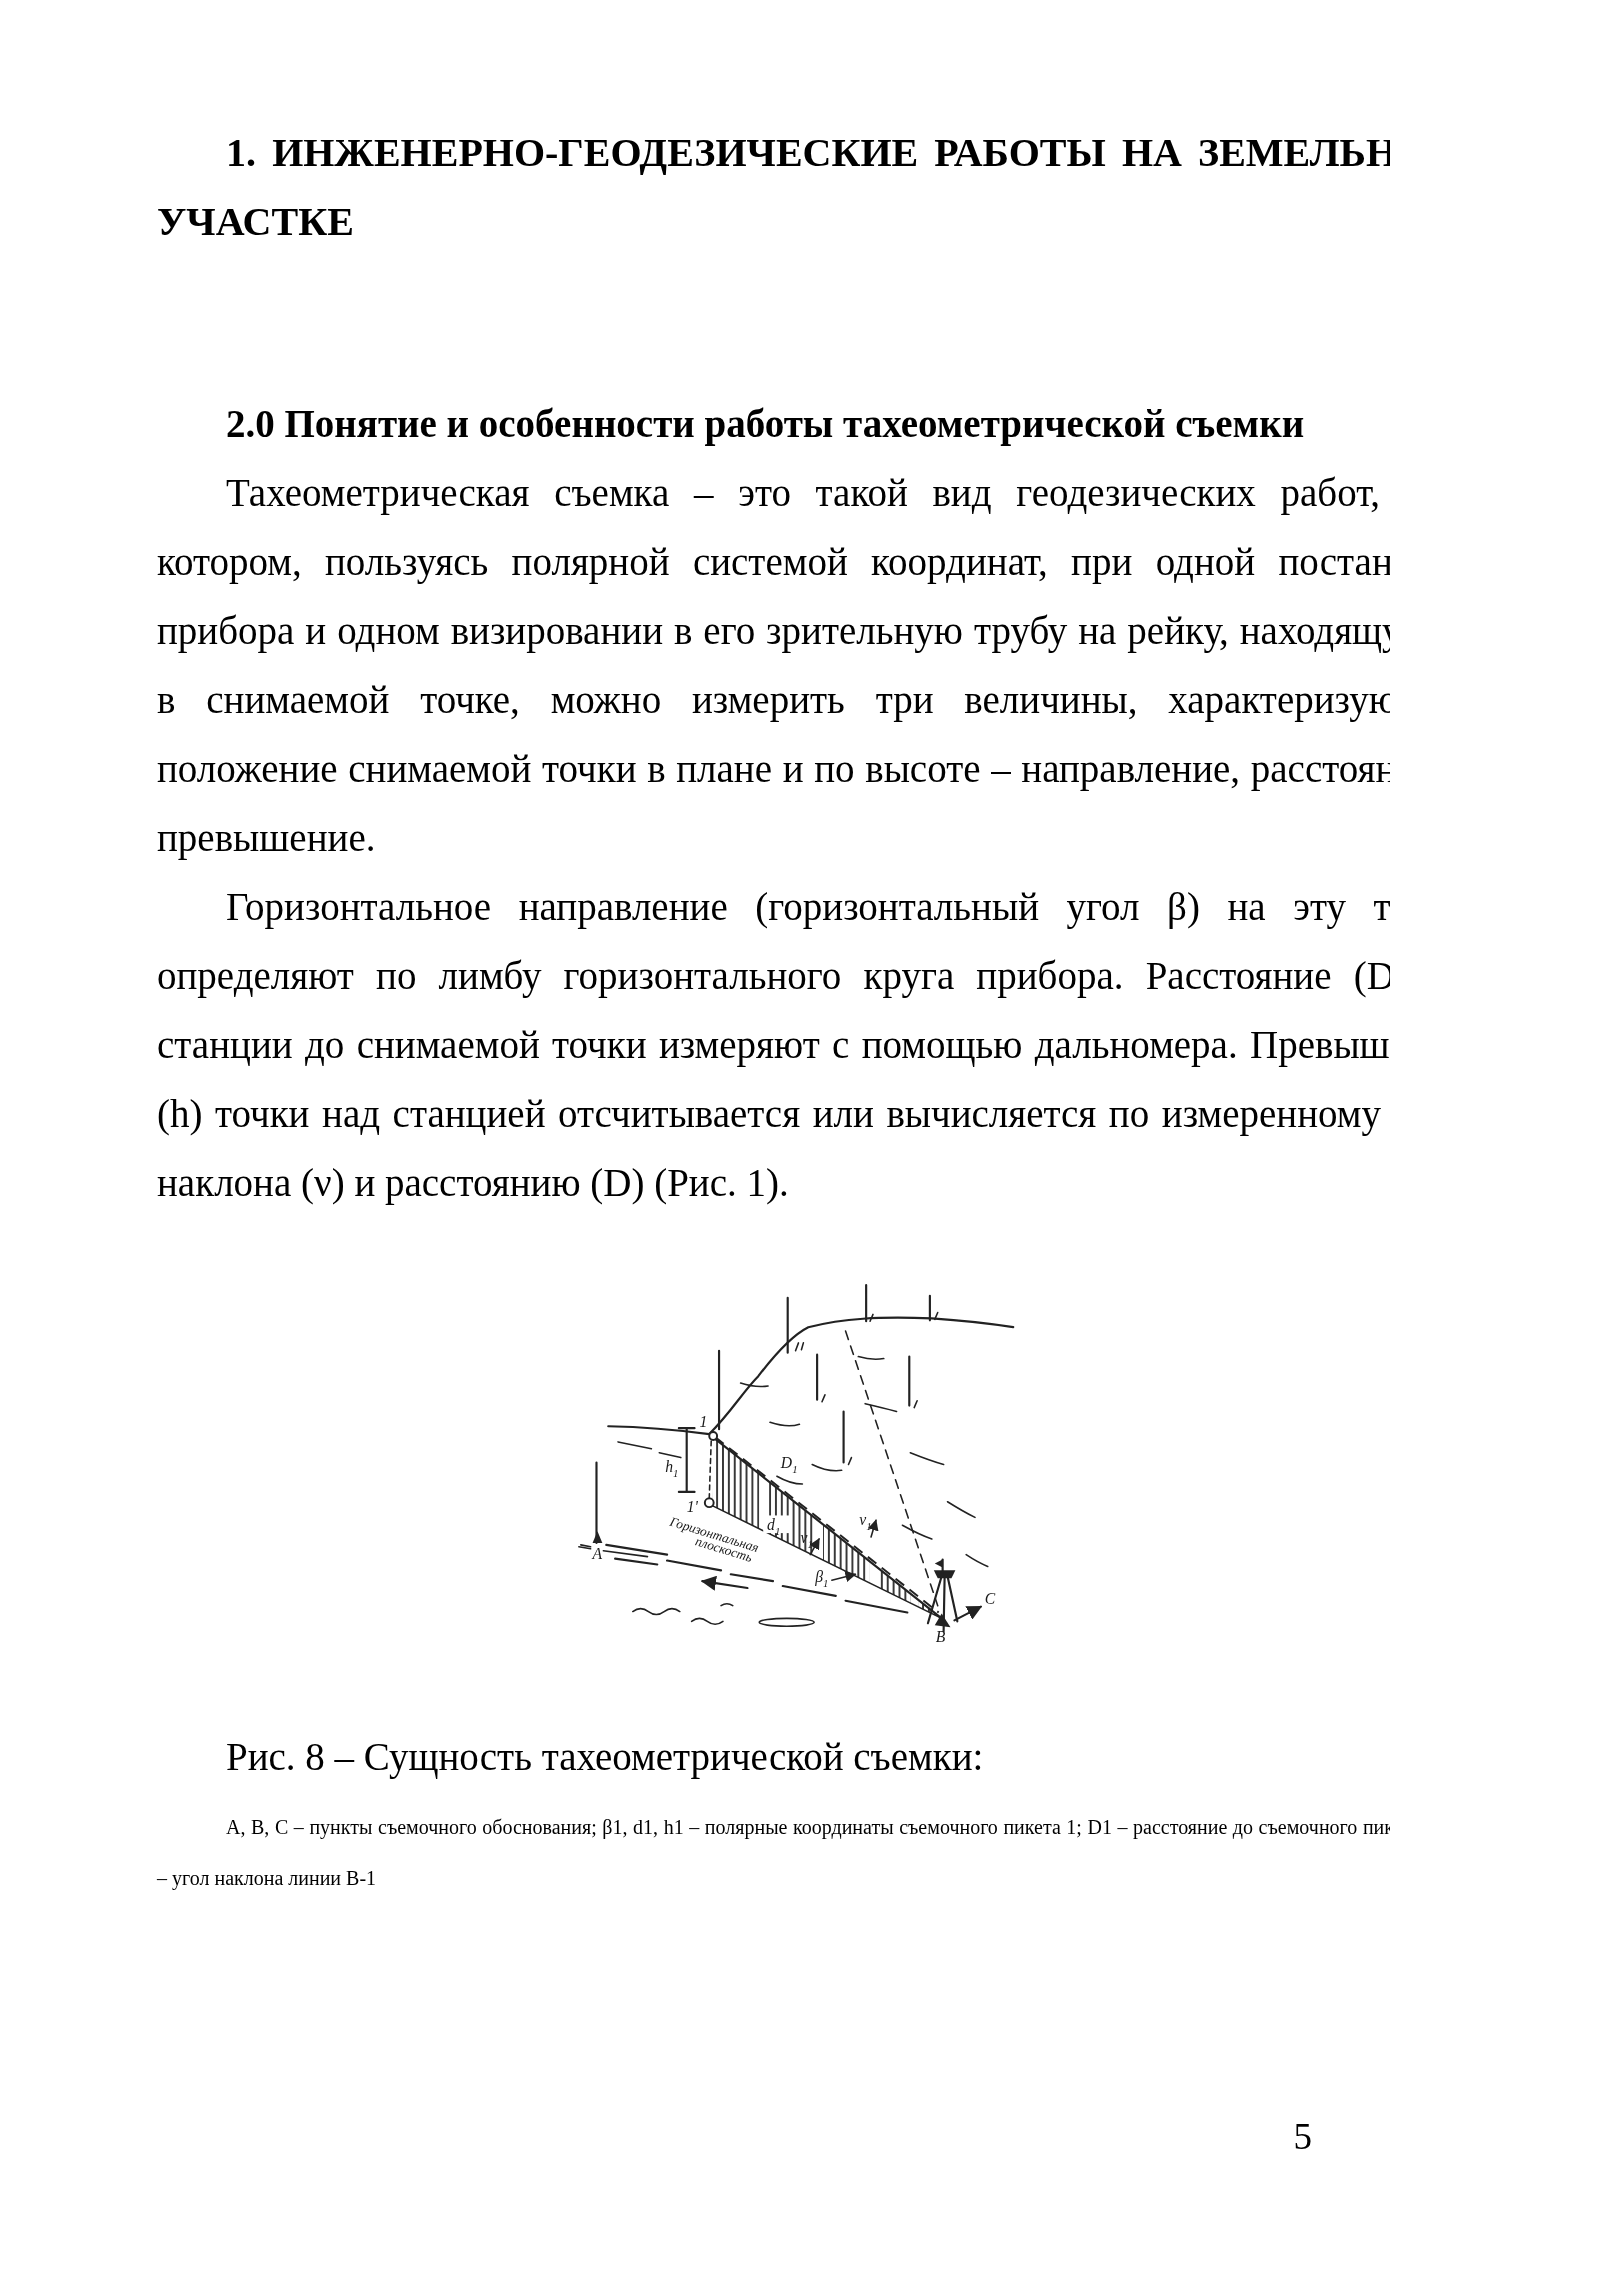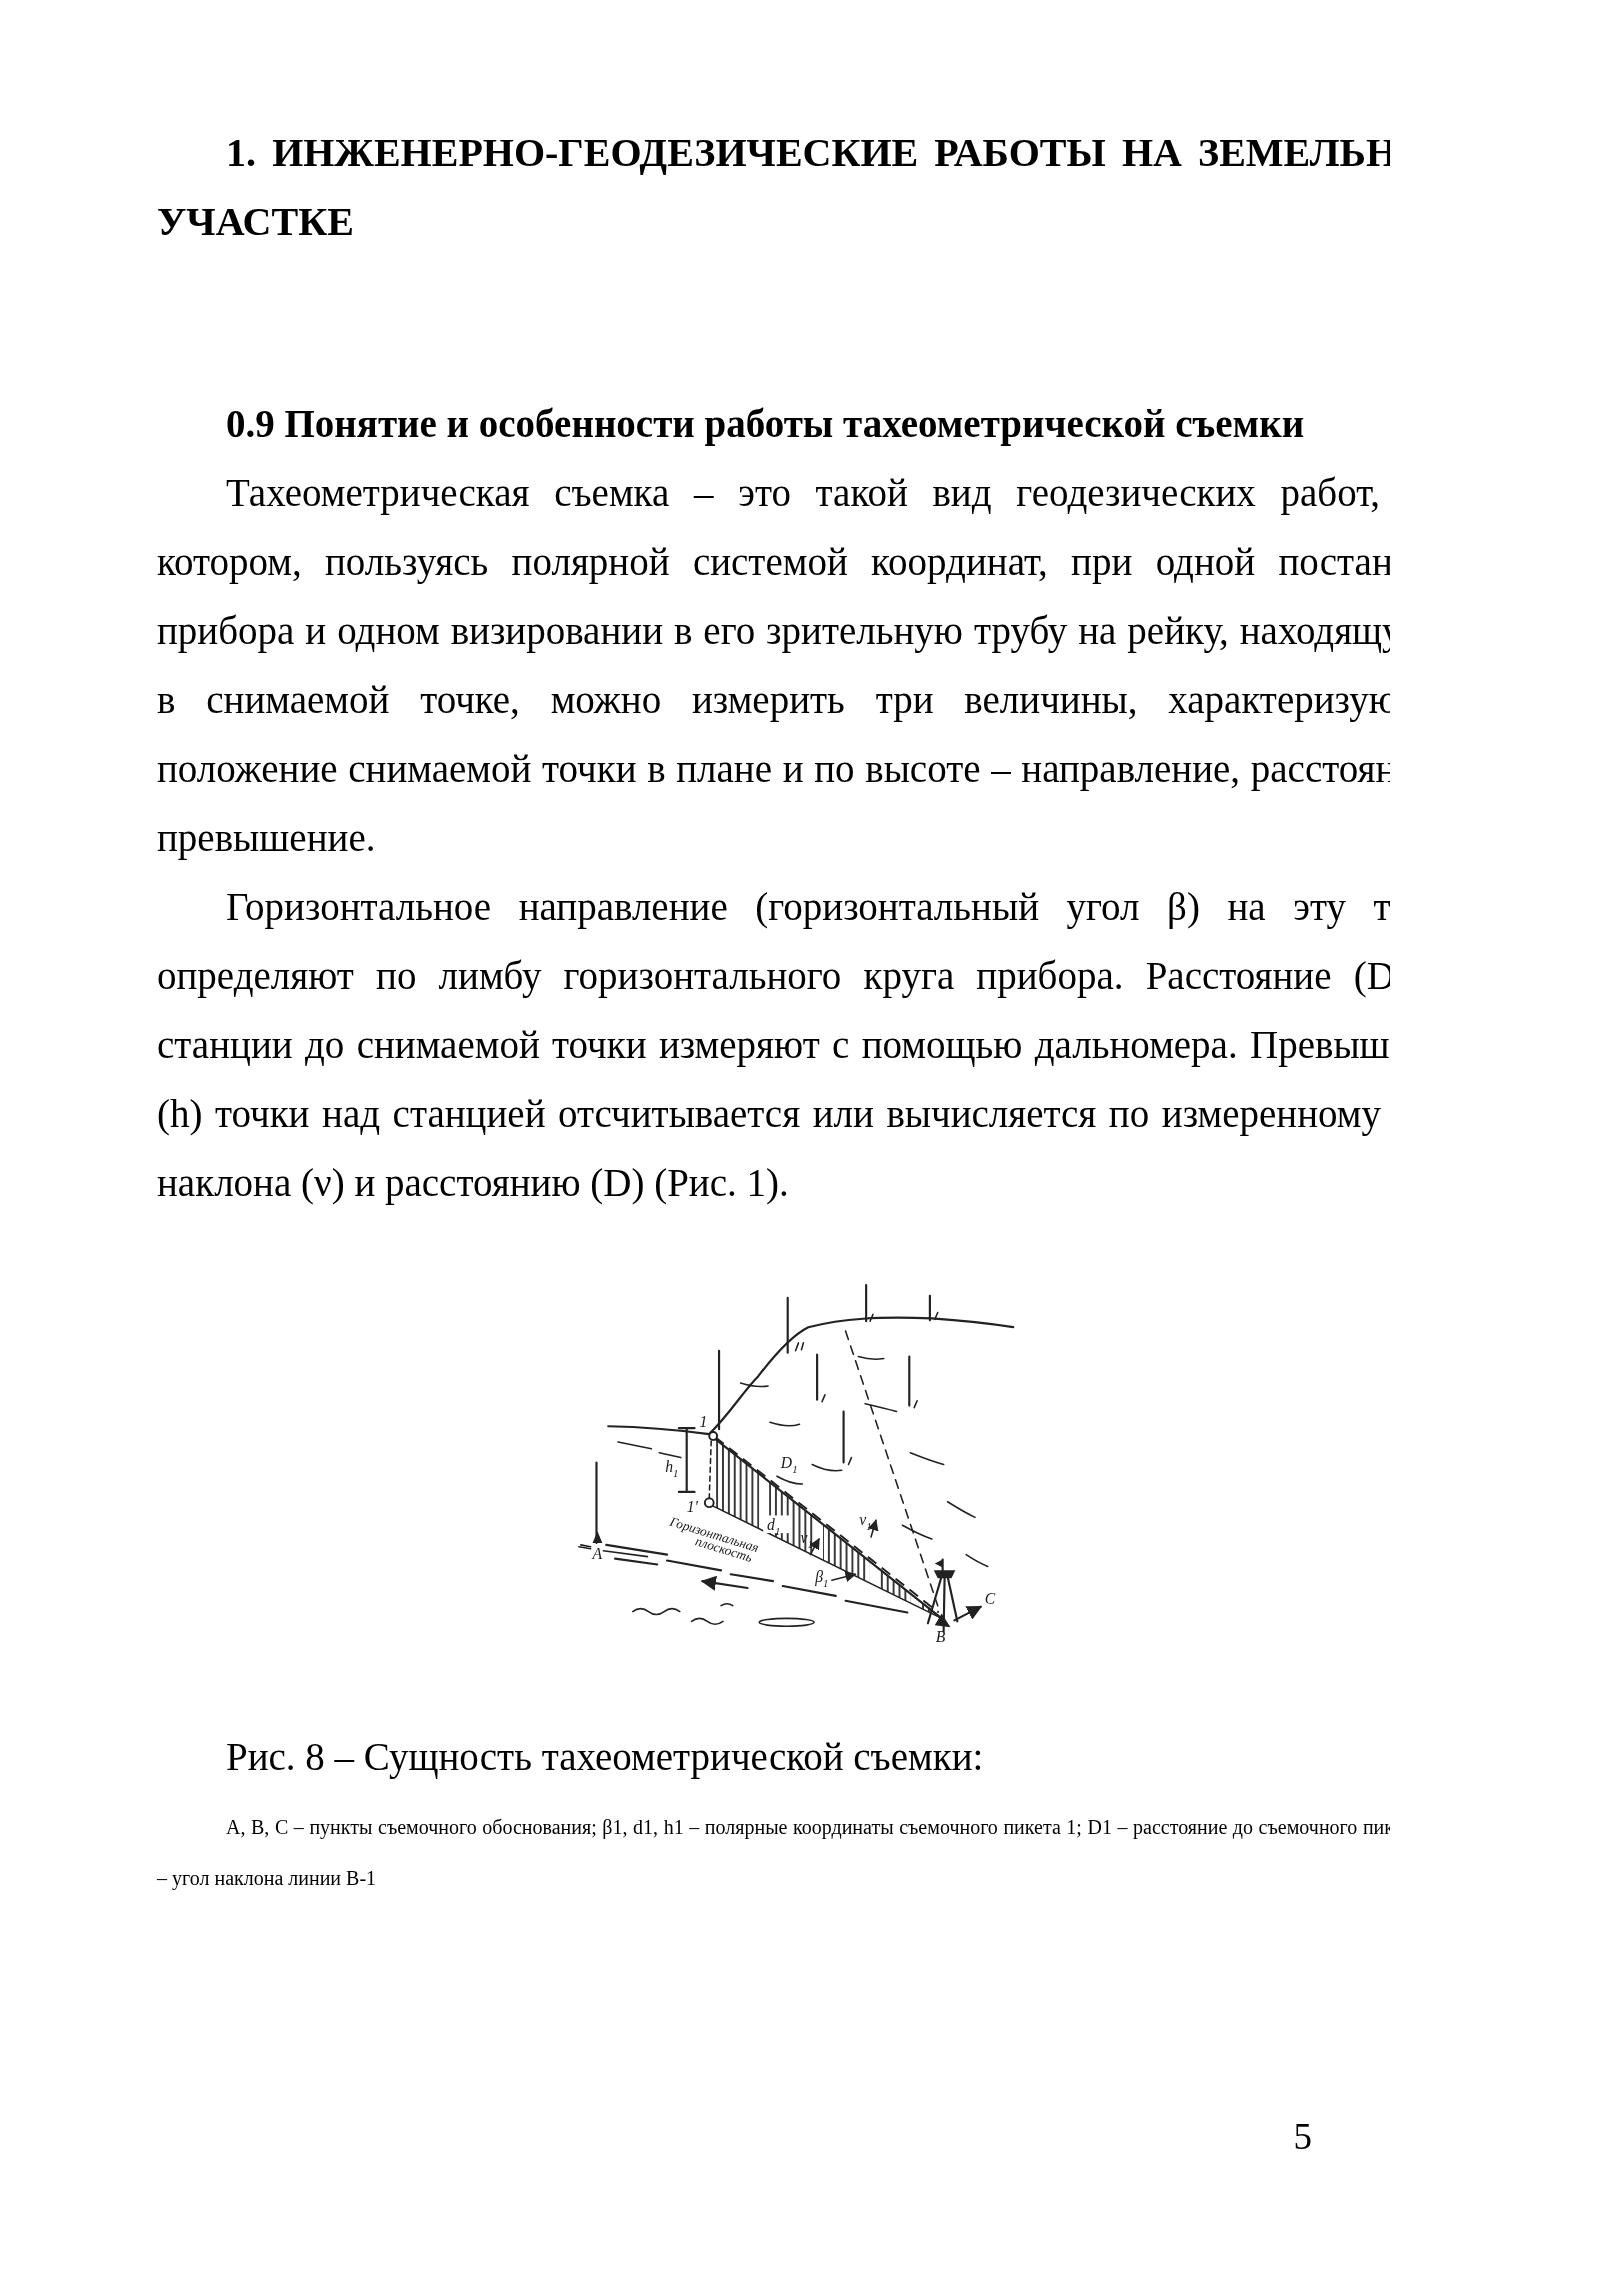--- a/index.html
+++ b/index.html
@@ -50,21 +50,21 @@
               font-style:italic; font-size:13.5px; fill:#1a1a1a; }
 </style>
 </head>
 <body>
 
 <div class="page">
   <div class="content">
 
     <h1 class="doc-heading">1. ИНЖЕНЕРНО-ГЕОДЕЗИЧЕСКИЕ РАБОТЫ НА ЗЕМЕЛЬНОМ УЧАСТКЕ</h1>
 
-    <h2 class="doc-subheading">0.9 Понятие и особенности работы тахеометрической съемки</h2>
+    <h2 class="doc-subheading">2.0 Понятие и особенности работы тахеометрической съемки</h2>
 
     <p class="body-par">Тахеометрическая съемка – это такой вид геодезических работ, при котором, пользуясь полярной системой координат, при одной постановке прибора и одном визировании в его зрительную трубу на рейку, находящуюся в снимаемой точке, можно измерить три величины, характеризующие положение снимаемой точки в плане и по высоте – направление, расстояние и превышение.</p>
     <p class="body-par">Горизонтальное направление (горизонтальный угол β) на эту точку определяют по лимбу горизонтального круга прибора. Расстояние (D) от станции до снимаемой точки измеряют с помощью дальномера. Превышение (h) точки над станцией отсчитывается или вычисляется по измеренному углу наклона (ν) и расстоянию (D) (Рис. 1).</p>
 
     <figure class="fig">
       <svg viewBox="0 0 515 420" width="505" height="412">
         <defs>
           <pattern id="hatch" patternUnits="userSpaceOnUse" width="6" height="6">
             <line x1="3" y1="0" x2="3" y2="6" stroke="#222" stroke-width="1.8"></line>
           </pattern>

